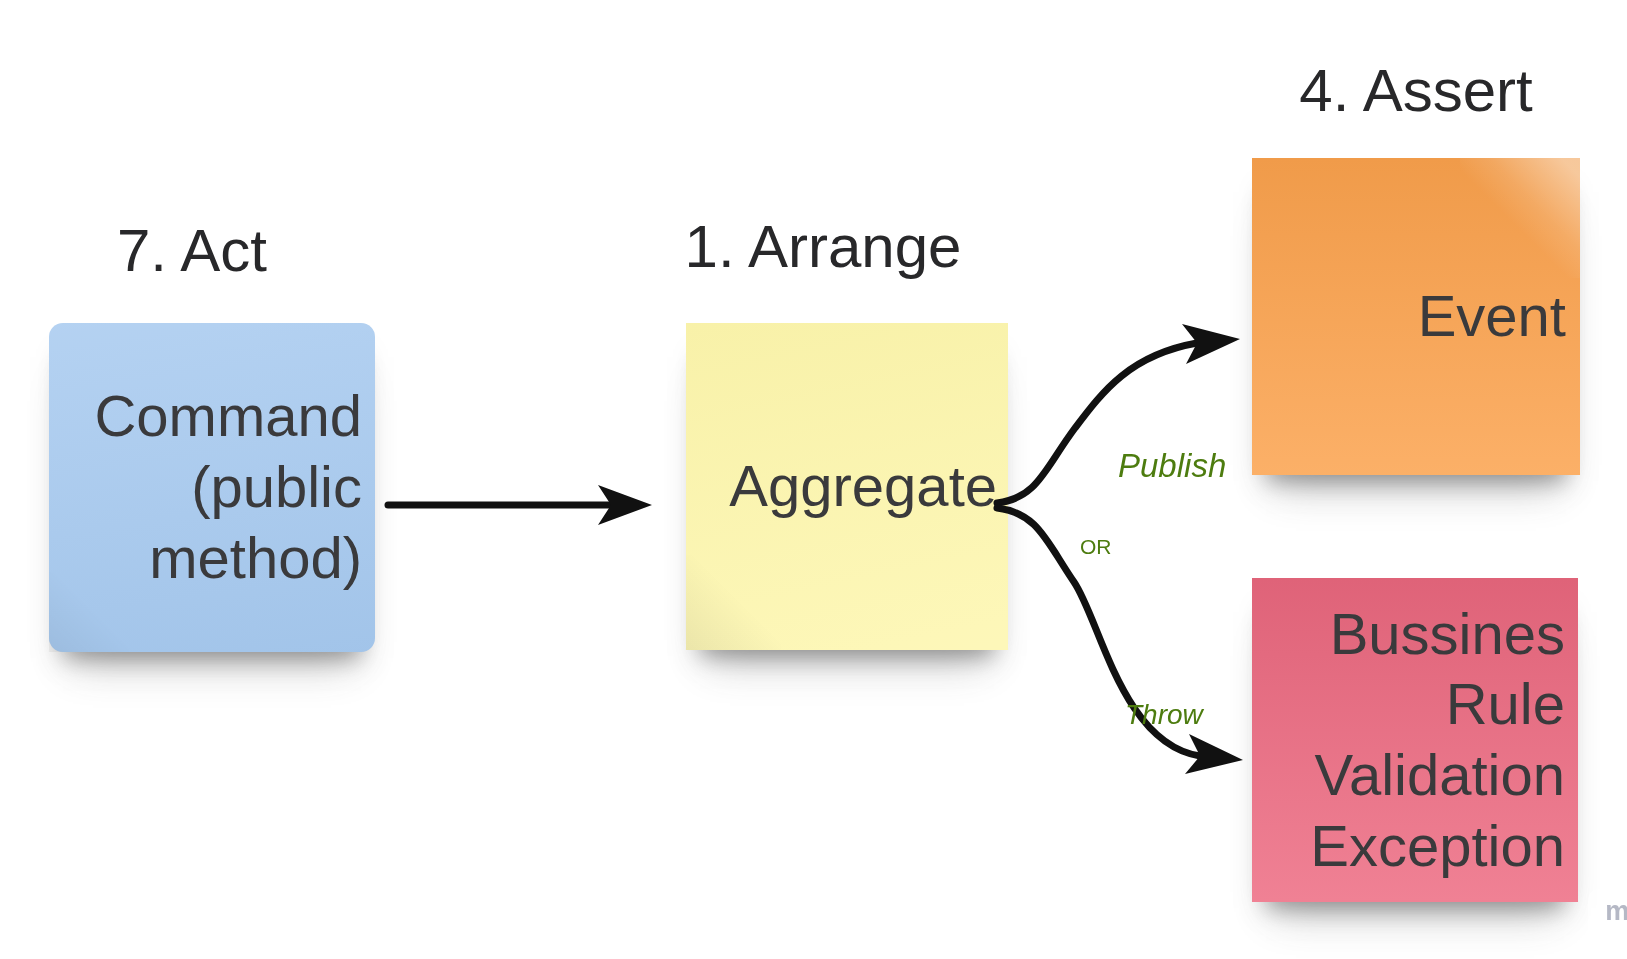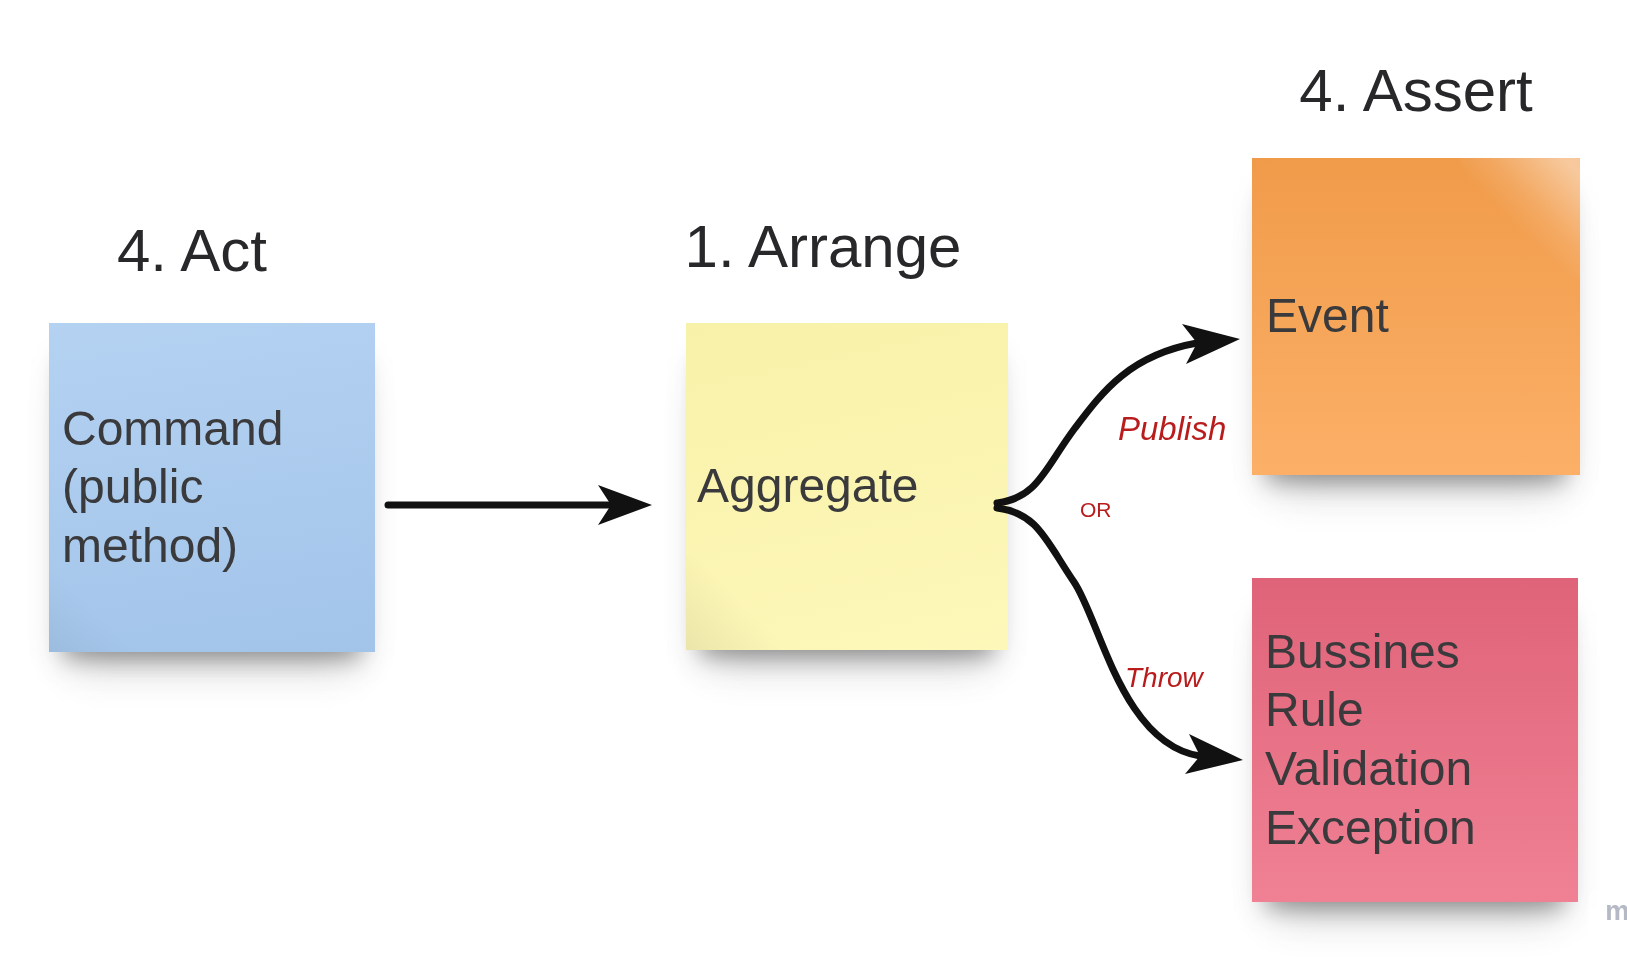--- a/index.html
+++ b/index.html
@@ -33,22 +33,22 @@
     position: absolute;
     display: flex;
     align-items: center;
     justify-content: center;
     box-shadow:
       0 20px 22px -14px rgba(70, 70, 70, 0.50),
       0 34px 40px -24px rgba(70, 70, 70, 0.32);
   }
   .note__text {
     width: 300px;
-    text-align: left;
-    font-size: 48px;
+    text-align: right;
+    font-size: 58px;
     line-height: 1.22;
     font-weight: 400;
     color: #3a3a3c;
   }
   .note--command   { left: 49px;   top: 323px; width: 326px; height: 329px;
     background-image: linear-gradient(172deg, rgba(255,255,255,0.16), rgba(0,0,0,0.025)); }
   .note--aggregate { left: 686px;  top: 323px; width: 322px; height: 327px;
     background-image: linear-gradient(168deg, rgba(0,0,0,0.02), rgba(255,255,255,0.16)); }
   .note--event     { left: 1252px; top: 158px; width: 328px; height: 317px;
     background-image: linear-gradient(180deg, rgba(0,0,0,0.045), rgba(255,255,255,0.15)); }
@@ -72,22 +72,23 @@
 
   
   .arrows { position: absolute; left: 0; top: 0; width: 1627px; height: 959px; }
   .arrows svg { display: block; }
   .arrow-line { fill: none; stroke: currentColor; stroke-width: 7; stroke-linecap: round; }
   .arrow-head { fill: currentColor; stroke: none; }
 
   
   .conn-label {
     position: absolute;
-    color: #b91c1c;
+    color: #4d7c0f;
     white-space: nowrap;
+    margin-top: 37px;
   }
   .conn-label--publish { left: 1118px; top: 410px; font-size: 33px; font-style: italic; }
   .conn-label--or      { left: 1080px; top: 498px; font-size: 21px; }
   .conn-label--throw   { left: 1125px; top: 662px; font-size: 28px; font-style: italic; }
 
   
   .watermark {
     position: absolute;
     left: 1588px; top: 889px;
     width: 99px; height: 70px;
@@ -102,25 +103,25 @@
     font-weight: 700;
     letter-spacing: 1.5px;
     cursor: pointer;
   }
 </style>
 </head>
 <body>
 
 <div class="board" style="background-color: rgb(255, 255, 255);">
 
-  <div class="heading heading--act">4. Act</div>
+  <div class="heading heading--act">7. Act</div>
   <div class="heading heading--arrange">1. Arrange</div>
   <div class="heading heading--assert">4. Assert</div>
 
-  <div class="note note--command" style="background-color: rgb(166, 201, 239);">
+  <div class="note note--command" style="background-color: rgb(166, 201, 239); border-radius: 14px;">
     <div class="note__text">Command (public method)</div>
   </div>
 
   <div class="note note--aggregate" style="background-color: rgb(253, 246, 172);">
     <div class="note__text">Aggregate</div>
   </div>
 
   <div class="note note--event" style="background-color: rgb(251, 162, 77);">
     <div class="note__text">Event</div>
   </div>

